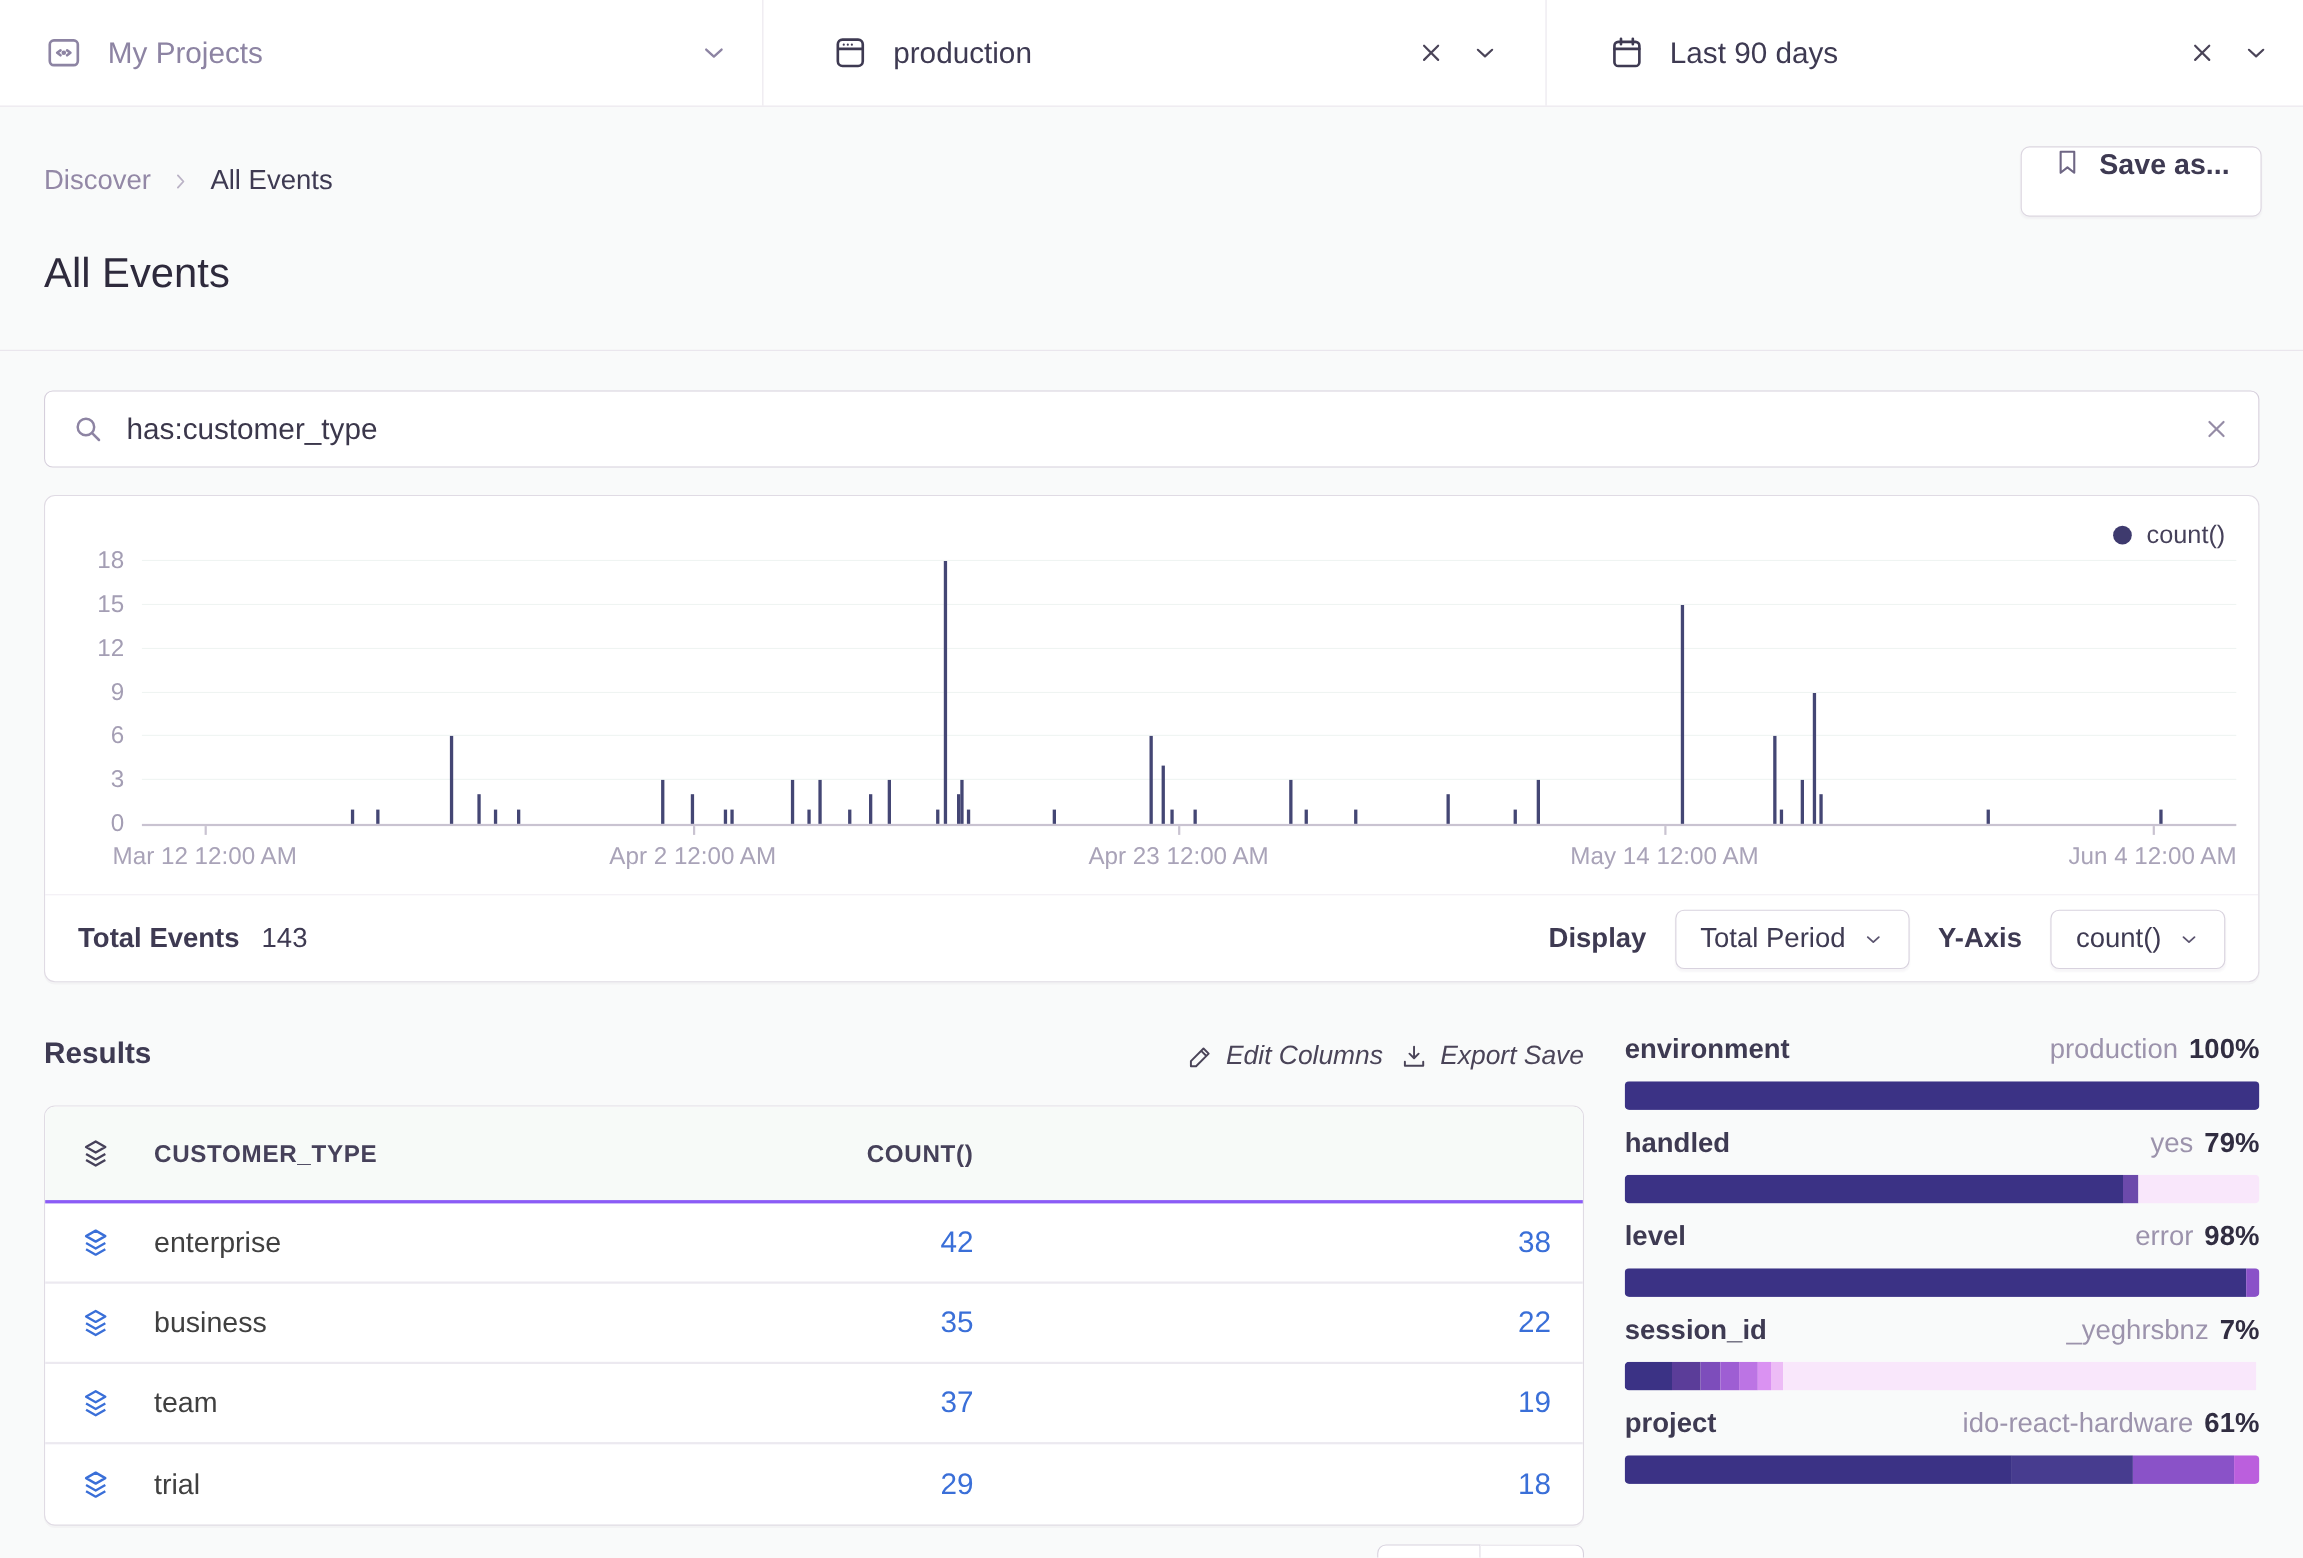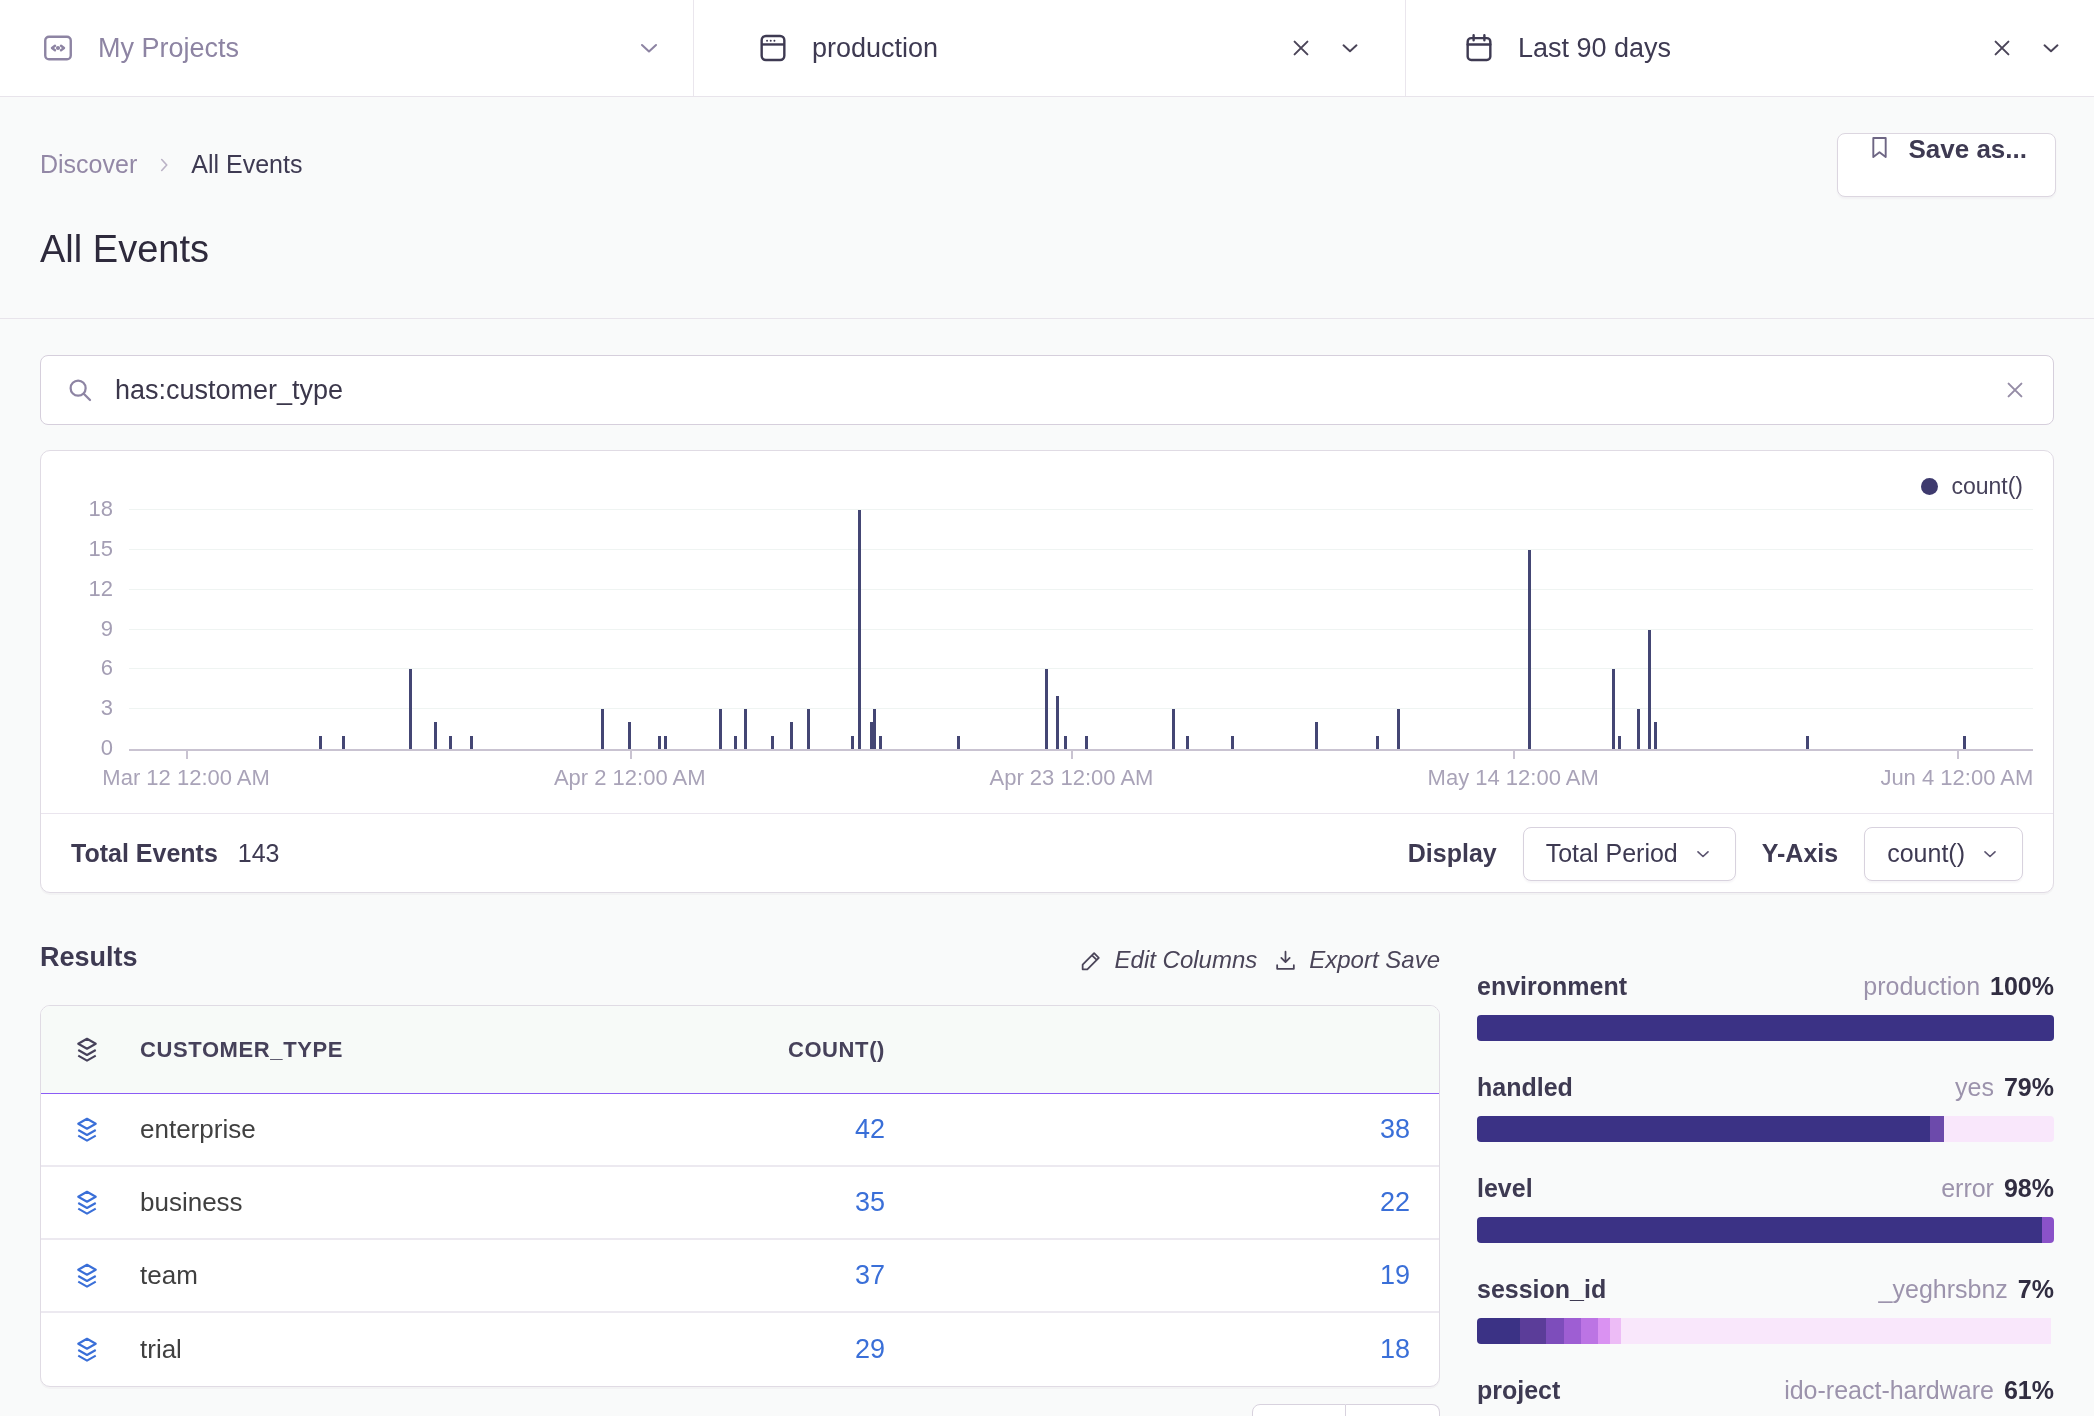--- a/index.html
+++ b/index.html
@@ -66,37 +66,37 @@
 
   
   .results-heading { position:absolute; top:942px; left:40px; font-size:27px; font-weight:700; color:#3E3A52; }
   .results-actions { position:absolute; top:946px; right:654px; display:flex; gap:16px;font-style:italic; }
   .action-link { display:flex; align-items:center; gap:11px; font-size:24px; color:#4A4458; cursor:pointer; }
 
   .results-table { position:absolute; top:1005px; left:40px; width:1400px; background:#fff;
                    border:1px solid #E0DBE4; border-radius:10px; overflow:hidden;
                    box-shadow:0 2px 0 rgba(50,40,70,.03); }
   .tgrid { display:grid; grid-template-columns:68px 445px 300px 525px; padding:0 31px; align-items:center; }
-  .table-header { height:88px; background:#F7FAF8; border-bottom:1px solid #8b5cf6;
+  .table-header { height:88px; background:#F7FAF8; border-bottom:3px solid #8b5cf6;
                   font-size:22px; font-weight:700; color:#46415A; letter-spacing:.6px; }
   .th-right { display:flex; justify-content:flex-end; align-items:center; gap:6px; }
   .table-row { height:73px; border-bottom:2px solid #ECE9F0; }
   .table-row:last-child { border-bottom:none; }
   .cell-name { font-size:26px; color:#404040; }
   .cell-num  { font-size:27px; color:#3A6FD8; text-align:right; }
 
   .pagination { position:absolute; top:1404px; left:1252px; display:flex; }
   .page-btn { width:94px; height:44px; background:#fff; border:1px solid #D8D2DE; }
   .page-btn:first-child { border-radius:8px 0 0 8px; }
   .page-btn:last-child  { border-radius:0 8px 8px 0; border-left:none; }
 
   
   .tag-summary { position:absolute; top:940px; left:1477px; width:577px; }
   .tag-heading { font-size:27px; font-weight:700; color:#3E3A52; margin-bottom:24px; }
-  .tag-group { margin-bottom:16px;margin-top:32px; }
+  .tag-group { margin-bottom:16px; }
   .tag-labelrow { display:flex; justify-content:space-between; align-items:baseline; margin-bottom:12px; height:31px; }
   .tag-name { font-size:25px; font-weight:700; color:#3E3A52; }
   .tag-topval { font-size:25px; color:#9C93AC; }
   .tag-pct { font-size:25px; font-weight:700; color:#312D41; margin-left:10px; }
   .tag-bar { width:100%; height:26px; border-radius:4px; overflow:hidden; display:flex; cursor:pointer; }
   .tag-seg { height:100%; }
 </style>
 </head>
 <body>
 

